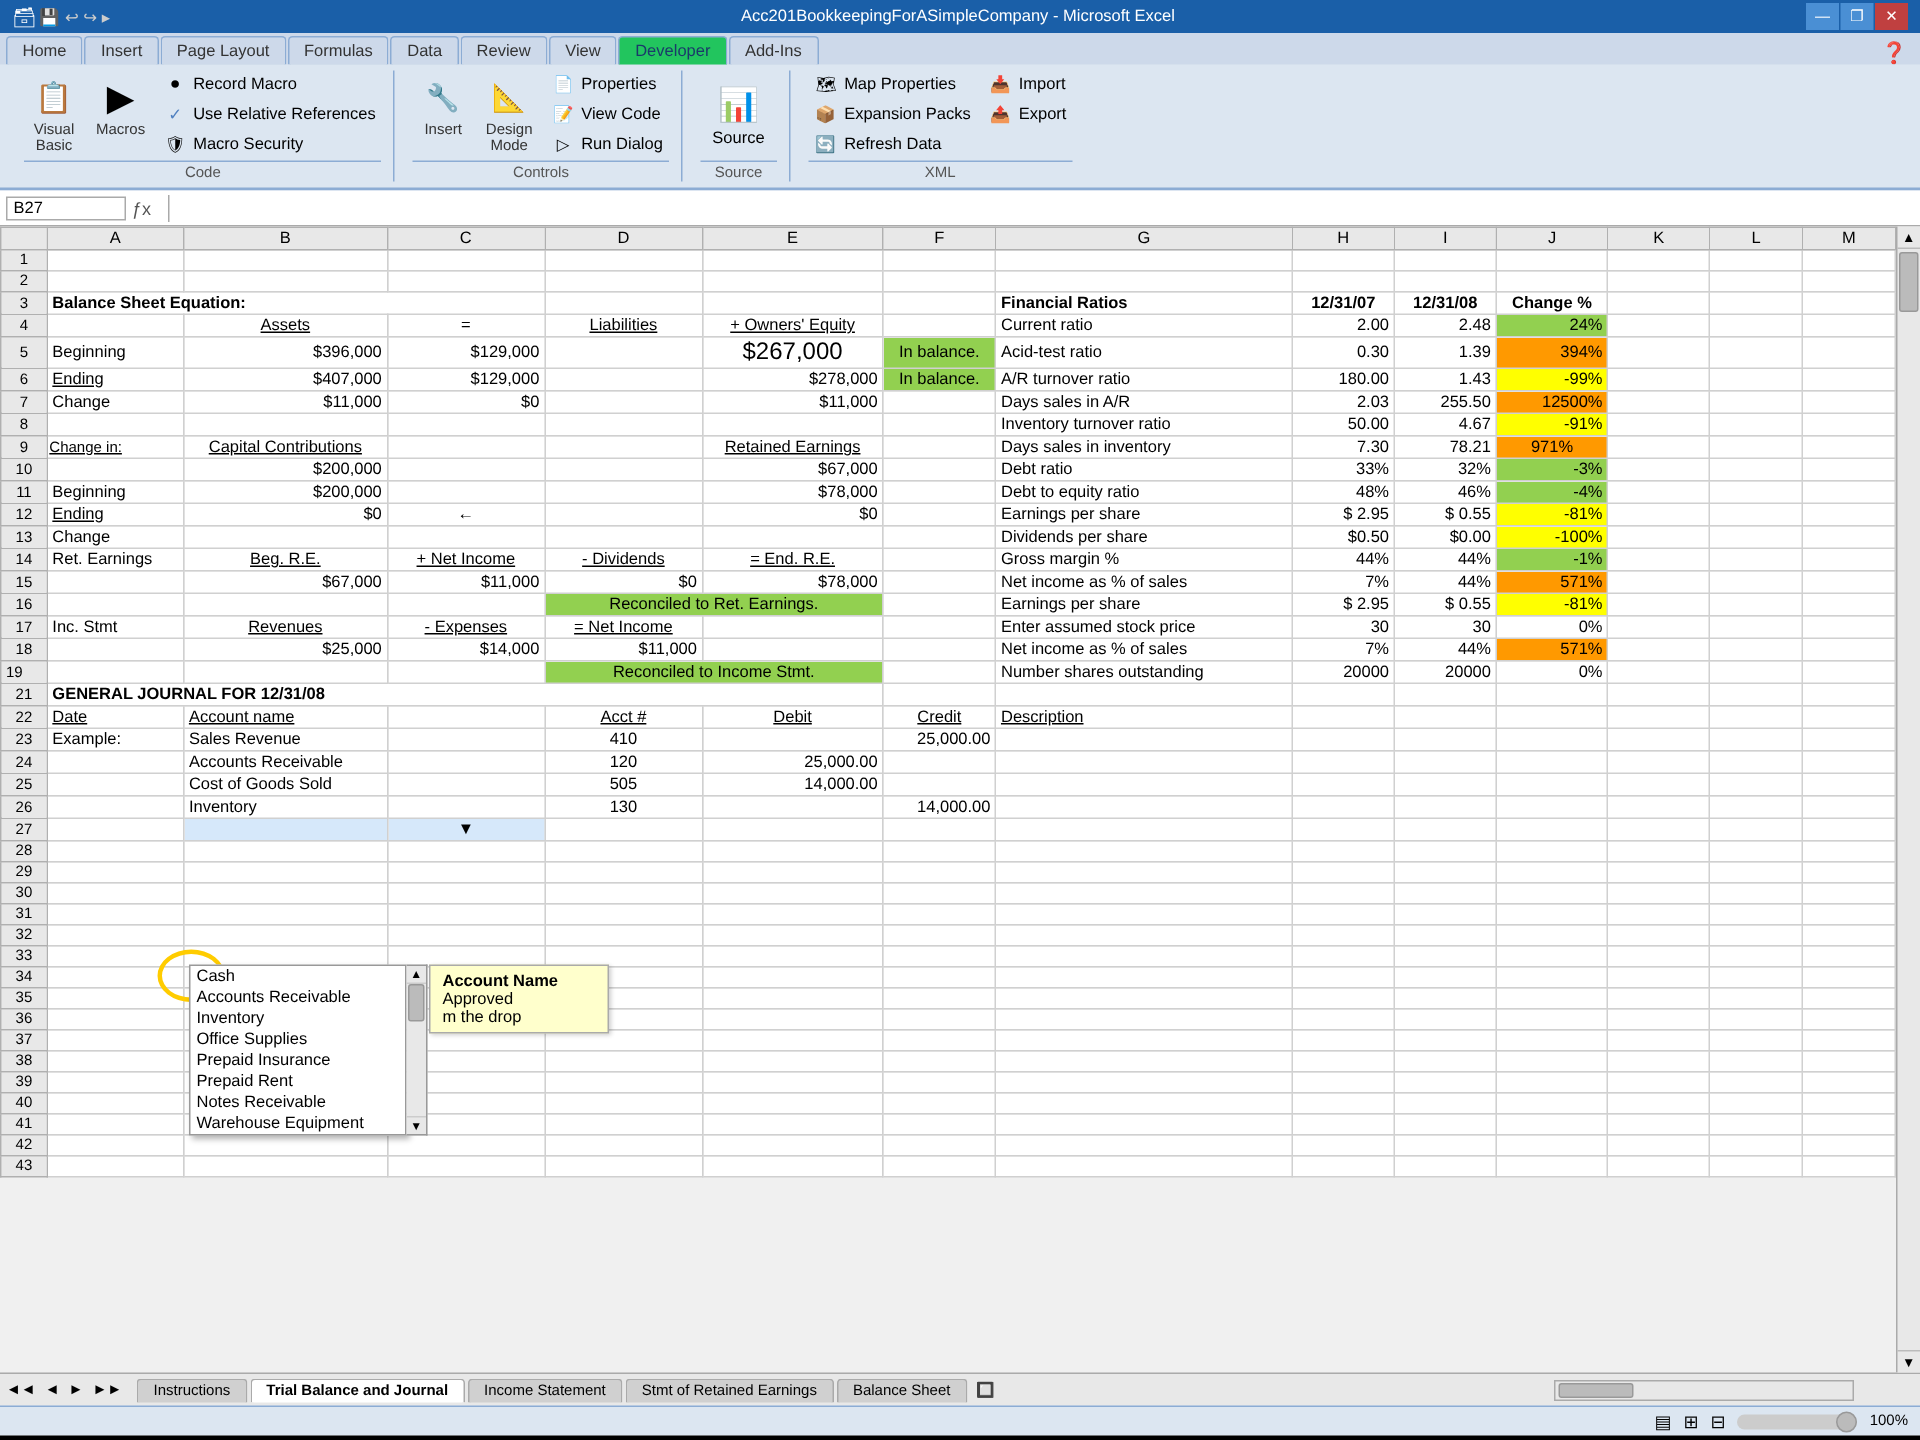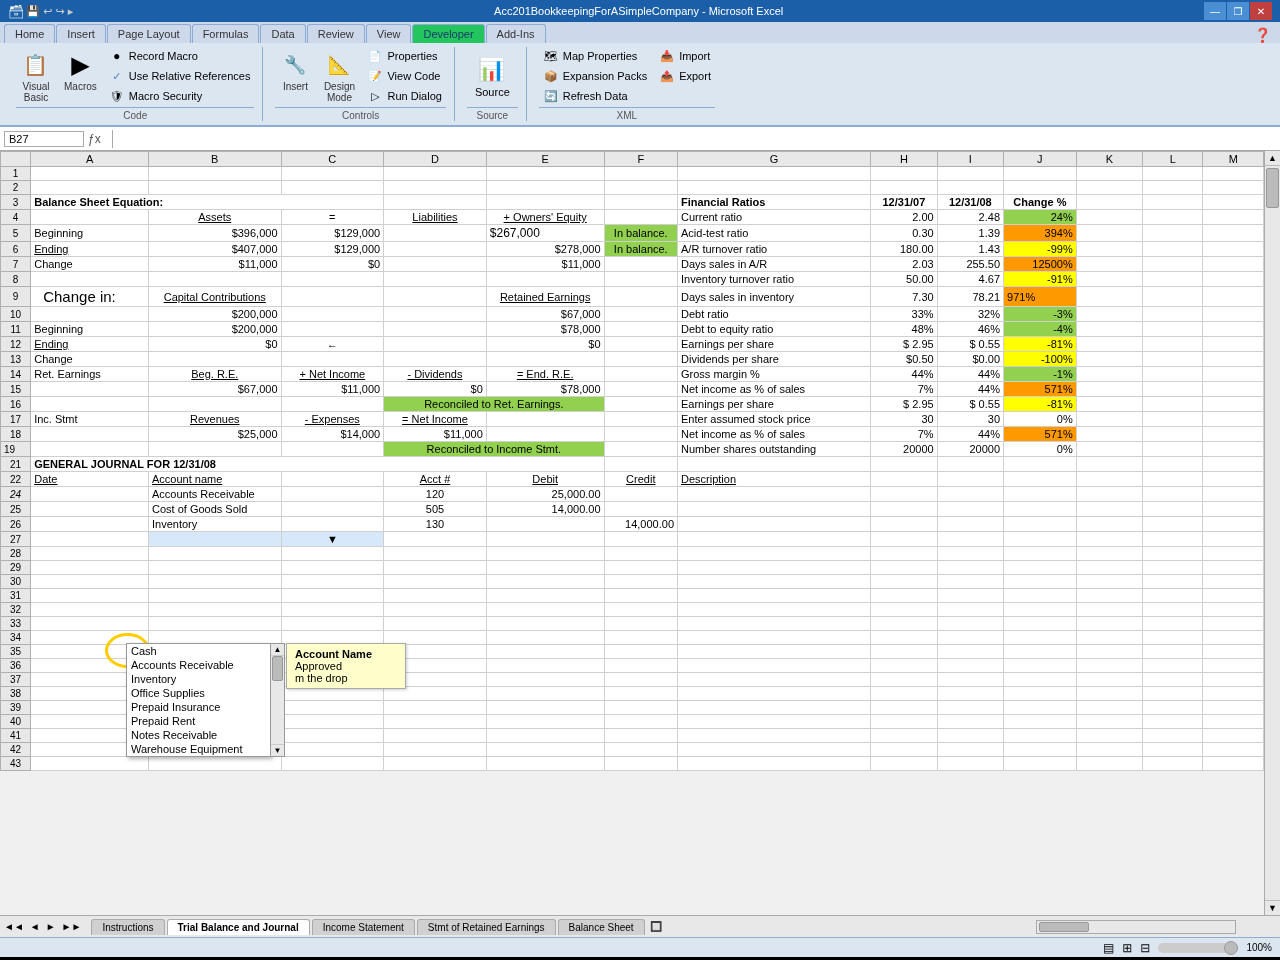--- a/index.html
+++ b/index.html
@@ -297,21 +297,21 @@
             <td style="border: 1px solid rgb(208, 208, 208); padding: 1px 3px; font-size: 11px; min-width: 0px;"></td>
             <td style="border: 1px solid rgb(208, 208, 208); padding: 1px 3px; font-size: 11px; min-width: 0px;"></td>
             <td style="border: 1px solid rgb(208, 208, 208); padding: 1px 3px; font-size: 11px; min-width: 0px;"></td>
           </tr>
           <tr>
             <th style="background: rgb(232, 232, 232); border: 1px solid rgb(176, 176, 176); text-align: center; font-weight: normal; font-size: 10px; padding: 1px 3px; min-width: 25px;">5</th>
             <td style="border: 1px solid rgb(208, 208, 208); padding: 1px 3px; font-size: 11px; min-width: 0px;">Beginning</td>
             <td style="border: 1px solid rgb(208, 208, 208); padding: 1px 3px; font-size: 11px; min-width: 0px; text-align: right;">$396,000</td>
             <td style="border: 1px solid rgb(208, 208, 208); padding: 1px 3px; font-size: 11px; min-width: 0px; text-align: right;">$129,000</td>
             <td style="border: 1px solid rgb(208, 208, 208); padding: 1px 3px; font-size: 11px; min-width: 0px;"></td>
-            <td style="border: 1px solid rgb(208, 208, 208); padding: 1px 3px; font-size: 12px; min-width: 0px; text-align: left;">$267,000</td>
+            <td style="border: 1px solid rgb(208, 208, 208); padding: 1px 3px; font-size: 16px; min-width: 0px; text-align: center;">$267,000</td>
             <td style="border: 1px solid rgb(208, 208, 208); padding: 1px 3px; font-size: 11px; min-width: 0px; background: rgb(146, 208, 80); text-align: center;">In balance.</td>
             <td style="border: 1px solid rgb(208, 208, 208); padding: 1px 3px; font-size: 11px; min-width: 0px;">Acid-test ratio</td>
             <td style="border: 1px solid rgb(208, 208, 208); padding: 1px 3px; font-size: 11px; min-width: 0px; text-align: right;">0.30</td>
             <td style="border: 1px solid rgb(208, 208, 208); padding: 1px 3px; font-size: 11px; min-width: 0px; text-align: right;">1.39</td>
             <td style="border: 1px solid rgb(208, 208, 208); padding: 1px 3px; font-size: 11px; min-width: 0px; background: rgb(255, 153, 0); text-align: right;">394%</td>
             <td style="border: 1px solid rgb(208, 208, 208); padding: 1px 3px; font-size: 11px; min-width: 0px;"></td>
             <td style="border: 1px solid rgb(208, 208, 208); padding: 1px 3px; font-size: 11px; min-width: 0px;"></td>
             <td style="border: 1px solid rgb(208, 208, 208); padding: 1px 3px; font-size: 11px; min-width: 0px;"></td>
           </tr>
           <tr>
@@ -357,30 +357,30 @@
             <td style="border: 1px solid rgb(208, 208, 208); padding: 1px 3px; font-size: 11px; min-width: 0px;">Inventory turnover ratio</td>
             <td style="border: 1px solid rgb(208, 208, 208); padding: 1px 3px; font-size: 11px; min-width: 0px; text-align: right;">50.00</td>
             <td style="border: 1px solid rgb(208, 208, 208); padding: 1px 3px; font-size: 11px; min-width: 0px; text-align: right;">4.67</td>
             <td style="border: 1px solid rgb(208, 208, 208); padding: 1px 3px; font-size: 11px; min-width: 0px; background: rgb(255, 255, 0); text-align: right;">-91%</td>
             <td style="border: 1px solid rgb(208, 208, 208); padding: 1px 3px; font-size: 11px; min-width: 0px;"></td>
             <td style="border: 1px solid rgb(208, 208, 208); padding: 1px 3px; font-size: 11px; min-width: 0px;"></td>
             <td style="border: 1px solid rgb(208, 208, 208); padding: 1px 3px; font-size: 11px; min-width: 0px;"></td>
           </tr>
           <tr>
             <th style="background: rgb(232, 232, 232); border: 1px solid rgb(176, 176, 176); text-align: center; font-weight: normal; font-size: 10px; padding: 1px 3px; min-width: 25px;">9</th>
-            <td style="border: 1px solid rgb(208, 208, 208); padding: 1px 12px; font-size: 15px; min-width: 0px;">Change in:</td>
+            <td style="border: 1px solid rgb(208, 208, 208); padding: 1px 1px; font-size: 10px; min-width: 0px; text-decoration: underline;">Change in:</td>
             <td style="border: 1px solid rgb(208, 208, 208); padding: 1px 3px; font-size: 11px; min-width: 0px; text-align: center;"><span style="text-decoration: underline;">Capital Contributions</span></td>
             <td style="border: 1px solid rgb(208, 208, 208); padding: 1px 3px; font-size: 11px; min-width: 0px;"></td>
             <td style="border: 1px solid rgb(208, 208, 208); padding: 1px 3px; font-size: 11px; min-width: 0px;"></td>
             <td style="border: 1px solid rgb(208, 208, 208); padding: 1px 3px; font-size: 11px; min-width: 0px; text-align: center;"><span style="text-decoration: underline;">Retained Earnings</span></td>
             <td style="border: 1px solid rgb(208, 208, 208); padding: 1px 3px; font-size: 11px; min-width: 0px;"></td>
             <td style="border: 1px solid rgb(208, 208, 208); padding: 1px 3px; font-size: 11px; min-width: 0px;">Days sales in inventory</td>
             <td style="border: 1px solid rgb(208, 208, 208); padding: 1px 3px; font-size: 11px; min-width: 0px; text-align: right;">7.30</td>
             <td style="border: 1px solid rgb(208, 208, 208); padding: 1px 3px; font-size: 11px; min-width: 0px; text-align: right;">78.21</td>
-            <td style="border: 1px solid rgb(208, 208, 208); padding: 1px 3px; font-size: 11px; min-width: 0px; background: rgb(255, 153, 0); text-align: left;">971%</td>
+            <td style="border: 1px solid rgb(208, 208, 208); padding: 1px 3px; font-size: 11px; min-width: 0px; background: rgb(255, 153, 0); text-align: center;">971%</td>
             <td style="border: 1px solid rgb(208, 208, 208); padding: 1px 3px; font-size: 11px; min-width: 0px;"></td>
             <td style="border: 1px solid rgb(208, 208, 208); padding: 1px 3px; font-size: 11px; min-width: 0px;"></td>
             <td style="border: 1px solid rgb(208, 208, 208); padding: 1px 3px; font-size: 11px; min-width: 0px;"></td>
           </tr>
           <tr>
             <th style="background: rgb(232, 232, 232); border: 1px solid rgb(176, 176, 176); text-align: center; font-weight: normal; font-size: 10px; padding: 1px 3px; min-width: 25px;">10</th>
             <td style="border: 1px solid rgb(208, 208, 208); padding: 1px 3px; font-size: 11px; min-width: 0px;"></td>
             <td style="border: 1px solid rgb(208, 208, 208); padding: 1px 3px; font-size: 11px; min-width: 0px; text-align: right;">$200,000</td>
             <td style="border: 1px solid rgb(208, 208, 208); padding: 1px 3px; font-size: 11px; min-width: 0px;"></td>
             <td style="border: 1px solid rgb(208, 208, 208); padding: 1px 3px; font-size: 11px; min-width: 0px;"></td>
@@ -558,21 +558,37 @@
             <td style="border: 1px solid rgb(208, 208, 208); padding: 1px 3px; font-size: 11px; min-width: 0px; text-align: center;"><span style="text-decoration: underline;">Credit</span></td>
             <td style="border: 1px solid rgb(208, 208, 208); padding: 1px 3px; font-size: 11px; min-width: 0px;"><span style="text-decoration: underline;">Description</span></td>
             <td style="border: 1px solid rgb(208, 208, 208); padding: 1px 3px; font-size: 11px; min-width: 0px;"></td>
             <td style="border: 1px solid rgb(208, 208, 208); padding: 1px 3px; font-size: 11px; min-width: 0px;"></td>
             <td style="border: 1px solid rgb(208, 208, 208); padding: 1px 3px; font-size: 11px; min-width: 0px;"></td>
             <td style="border: 1px solid rgb(208, 208, 208); padding: 1px 3px; font-size: 11px; min-width: 0px;"></td>
             <td style="border: 1px solid rgb(208, 208, 208); padding: 1px 3px; font-size: 11px; min-width: 0px;"></td>
             <td style="border: 1px solid rgb(208, 208, 208); padding: 1px 3px; font-size: 11px; min-width: 0px;"></td>
           </tr>
           <tr>
-            <th style="background: rgb(232, 232, 232); border: 1px solid rgb(176, 176, 176); text-align: center; font-weight: normal; font-size: 10px; padding: 1px 3px; min-width: 25px; font-style: italic;">24</th>
+            <th style="background: rgb(232, 232, 232); border: 1px solid rgb(176, 176, 176); text-align: center; font-weight: normal; font-size: 10px; padding: 1px 3px; min-width: 25px;">23</th>
+            <td style="border: 1px solid rgb(208, 208, 208); padding: 1px 3px; font-size: 11px; min-width: 0px;">Example:</td>
+            <td style="border: 1px solid rgb(208, 208, 208); padding: 1px 3px; font-size: 11px; min-width: 0px;">Sales Revenue</td>
+            <td style="border: 1px solid rgb(208, 208, 208); padding: 1px 3px; font-size: 11px; min-width: 0px;"></td>
+            <td style="border: 1px solid rgb(208, 208, 208); padding: 1px 3px; font-size: 11px; min-width: 0px; text-align: center;">410</td>
+            <td style="border: 1px solid rgb(208, 208, 208); padding: 1px 3px; font-size: 11px; min-width: 0px;"></td>
+            <td style="border: 1px solid rgb(208, 208, 208); padding: 1px 3px; font-size: 11px; min-width: 0px; text-align: right;">25,000.00</td>
+            <td style="border: 1px solid rgb(208, 208, 208); padding: 1px 3px; font-size: 11px; min-width: 0px;"></td>
+            <td style="border: 1px solid rgb(208, 208, 208); padding: 1px 3px; font-size: 11px; min-width: 0px;"></td>
+            <td style="border: 1px solid rgb(208, 208, 208); padding: 1px 3px; font-size: 11px; min-width: 0px;"></td>
+            <td style="border: 1px solid rgb(208, 208, 208); padding: 1px 3px; font-size: 11px; min-width: 0px;"></td>
+            <td style="border: 1px solid rgb(208, 208, 208); padding: 1px 3px; font-size: 11px; min-width: 0px;"></td>
+            <td style="border: 1px solid rgb(208, 208, 208); padding: 1px 3px; font-size: 11px; min-width: 0px;"></td>
+            <td style="border: 1px solid rgb(208, 208, 208); padding: 1px 3px; font-size: 11px; min-width: 0px;"></td>
+          </tr>
+          <tr>
+            <th style="background: rgb(232, 232, 232); border: 1px solid rgb(176, 176, 176); text-align: center; font-weight: normal; font-size: 10px; padding: 1px 3px; min-width: 25px;">24</th>
             <td style="border: 1px solid rgb(208, 208, 208); padding: 1px 3px; font-size: 11px; min-width: 0px;"></td>
             <td style="border: 1px solid rgb(208, 208, 208); padding: 1px 3px; font-size: 11px; min-width: 0px;">Accounts Receivable</td>
             <td style="border: 1px solid rgb(208, 208, 208); padding: 1px 3px; font-size: 11px; min-width: 0px;"></td>
             <td style="border: 1px solid rgb(208, 208, 208); padding: 1px 3px; font-size: 11px; min-width: 0px; text-align: center;">120</td>
             <td style="border: 1px solid rgb(208, 208, 208); padding: 1px 3px; font-size: 11px; min-width: 0px; text-align: right;">25,000.00</td>
             <td style="border: 1px solid rgb(208, 208, 208); padding: 1px 3px; font-size: 11px; min-width: 0px;"></td>
             <td style="border: 1px solid rgb(208, 208, 208); padding: 1px 3px; font-size: 11px; min-width: 0px;"></td>
             <td style="border: 1px solid rgb(208, 208, 208); padding: 1px 3px; font-size: 11px; min-width: 0px;"></td>
             <td style="border: 1px solid rgb(208, 208, 208); padding: 1px 3px; font-size: 11px; min-width: 0px;"></td>
             <td style="border: 1px solid rgb(208, 208, 208); padding: 1px 3px; font-size: 11px; min-width: 0px;"></td>

